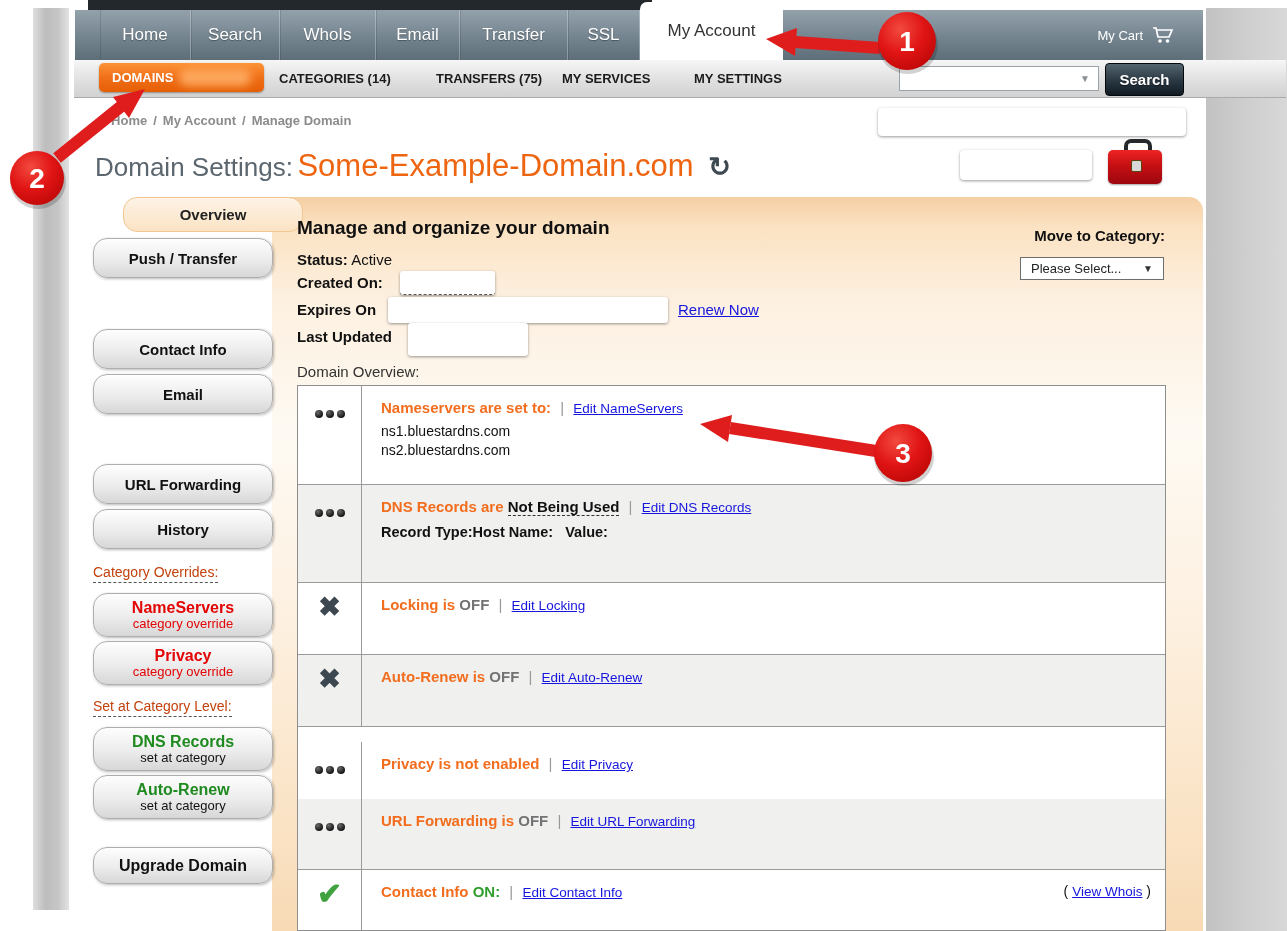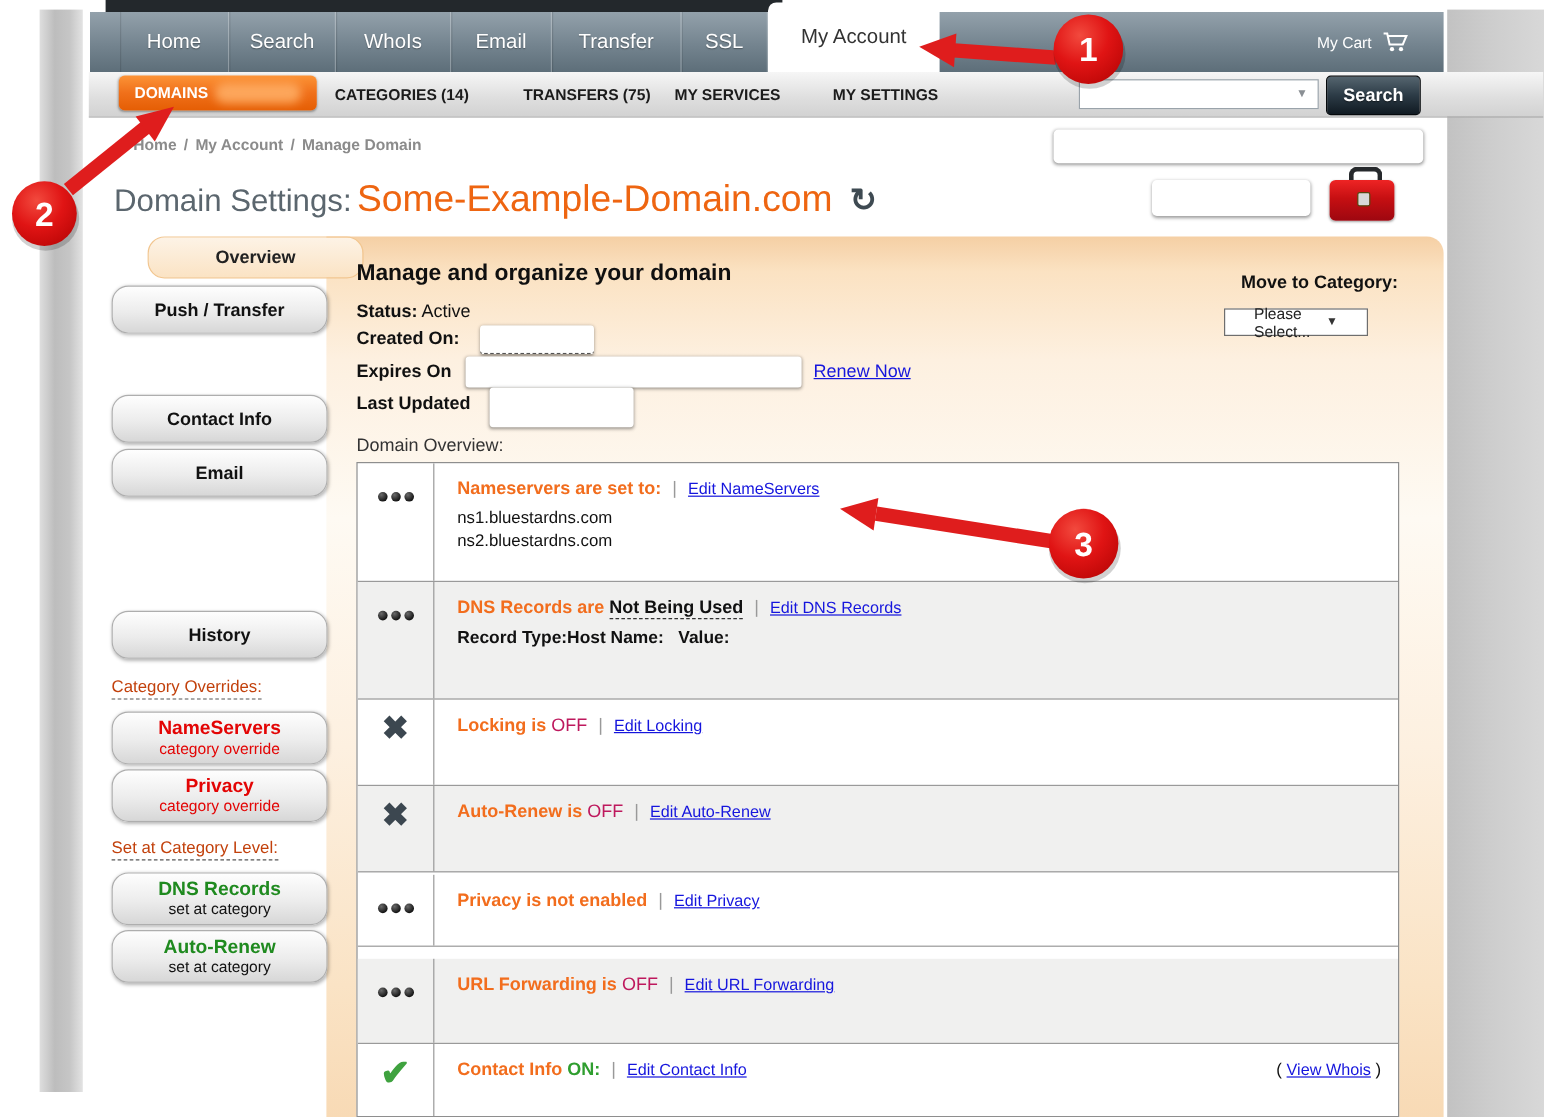--- a/index.html
+++ b/index.html
@@ -55,36 +55,36 @@
   .t-red{color:#e30505;font-weight:bold;font-size:16px;}
   .s-red{color:#e30505;font-size:13px;}
   .t-green{color:#1f8a1f;font-weight:bold;font-size:16px;}
   .s-black{color:#111;font-size:13px;}
 
   
   .heading{left:297px;top:217px;font-size:19px;font-weight:bold;color:#101010;}
   .statusline{font-size:15px;color:#111;}
   .statusline b{color:#111;}
   .move-label{left:1020px;top:227px;width:145px;text-align:right;font-size:15px;font-weight:bold;color:#111;}
-  .select{left:1020px;top:257px;width:120px;height:23px;background:#fff;border:1px solid #6e6e6e;display:flex;align-items:center;justify-content:space-between;padding:0 24px;font-size:13px;color:#222;cursor:pointer;box-sizing:border-box;}
+  .select{left:1020px;top:257px;width:144px;height:23px;background:#fff;border:1px solid #6e6e6e;display:flex;align-items:center;justify-content:space-between;padding:0 10px;font-size:13px;color:#222;cursor:pointer;box-sizing:border-box;}
   .link{color:#1515dd;text-decoration:underline;cursor:pointer;}
   .renew{font-size:15px;}
 
   
   .ov-table{left:297px;top:385px;width:869px;height:546px;border:1px solid #8e8e8e;background:#fff;overflow:hidden;box-sizing:border-box;}
   .ov-row{position:absolute;left:0;width:100%;border-bottom:1px solid #9a9a9a;box-sizing:border-box;}
   .ov-row.alt{background:#f0f0ef;}
   .icon-col{position:absolute;left:0;top:0;bottom:0;width:63px;border-right:1px solid #9a9a9a;display:flex;justify-content:center;}
   .dots{display:flex;gap:3px;margin-top:24px;height:8px;}
   .dots i{width:8px;height:8px;border-radius:50%;background:radial-gradient(circle at 35% 30%,#6a6a6a,#161616 70%);}
   .cross-glyph{font-size:27px;color:#3c4750;margin-top:8px;font-weight:bold;}
   .check-glyph{font-size:30px;color:#3fa23f;margin-top:6px;font-weight:bold;}
   .row-body{position:absolute;left:83px;top:13px;right:10px;font-size:15px;}
   .rt-orange{color:#f26d1d;font-weight:bold;}
-  .rt-red{color:#be185d;font-weight:normal;}
+  .rt-red{color:#737373;font-weight:bold;}
   .rt-green{color:#2f9e2f;font-weight:bold;}
   .rt-black{color:#111;font-weight:bold;border-bottom:1px dashed #333;}
   .rt-sep{color:#999;font-weight:normal;padding:0 5px;}
   .row-link{font-size:13.5px;}
   .ns-line{font-size:14px;color:#111;margin-top:7px;}
   .rec-line{font-size:14.5px;color:#111;font-weight:bold;margin-top:9px;white-space:pre;}
   .whois-note{position:absolute;right:14px;top:13px;font-size:14px;color:#111;}
 
   
   .overlay{position:absolute;left:0;top:0;pointer-events:none;}
@@ -154,20 +154,21 @@
     <div class="body"></div>
     <div class="latch"></div>
   </div>
 
   <div class="abs panel"></div>
 
   <div class="abs side-tab active">Overview</div>
   <div class="abs side-tab" style="top:238px">Push / Transfer</div>
   <div class="abs side-tab" style="top:329px">Contact Info</div>
   <div class="abs side-tab" style="top:374px">Email</div>
+  <div class="abs side-tab" style="top:464px">URL Forwarding</div>
   <div class="abs side-tab" style="top:509px">History</div>
 
   <div class="abs side-label" style="top:564px"><span>Category Overrides:</span></div>
   <div class="abs side-tab2" style="top:593px">
     <span class="t-red">NameServers</span>
     <span class="s-red">category override</span>
   </div>
   <div class="abs side-tab2" style="top:641px">
     <span class="t-red">Privacy</span>
     <span class="s-red">category override</span>
@@ -176,20 +177,21 @@
   <div class="abs side-label" style="top:698px"><span>Set at Category Level:</span></div>
   <div class="abs side-tab2" style="top:727px">
     <span class="t-green">DNS Records</span>
     <span class="s-black">set at category</span>
   </div>
   <div class="abs side-tab2" style="top:775px">
     <span class="t-green">Auto-Renew</span>
     <span class="s-black">set at category</span>
   </div>
 
+  <div class="abs side-tab" style="top:847px;height:37px;font-size:16px">Upgrade Domain</div>
 
   <div class="abs heading">Manage and organize your domain</div>
   <div class="abs move-label">Move to Category:</div>
   <div class="abs select">
     <span>Please Select...</span>
     <span style="font-size:10px;color:#333">▼</span>
   </div>
 
   <div class="abs statusline" style="left:297px;top:251px">
     <b>Status:</b> <span>Active</span>
@@ -262,21 +264,21 @@
           <span class="cross-glyph">✖</span>
         </div>
       <div class="row-body">
         <span class="rt-orange">Auto-Renew is</span>
         <span class="rt-red">OFF</span>
         <span class="rt-sep">|</span>
         <a class="link row-link">Edit Auto-Renew</a>
       </div>
     </div>
 
-    <div class="ov-row" style="top:343px;height:60px">
+    <div class="ov-row" style="top:356px;height:60px">
       <div class="icon-col">
           <span class="dots">
             <i></i>
             <i></i>
             <i></i>
           </span>
         </div>
       <div class="row-body">
         <span class="rt-orange">Privacy is not enabled</span>
         <span class="rt-sep">|</span>

